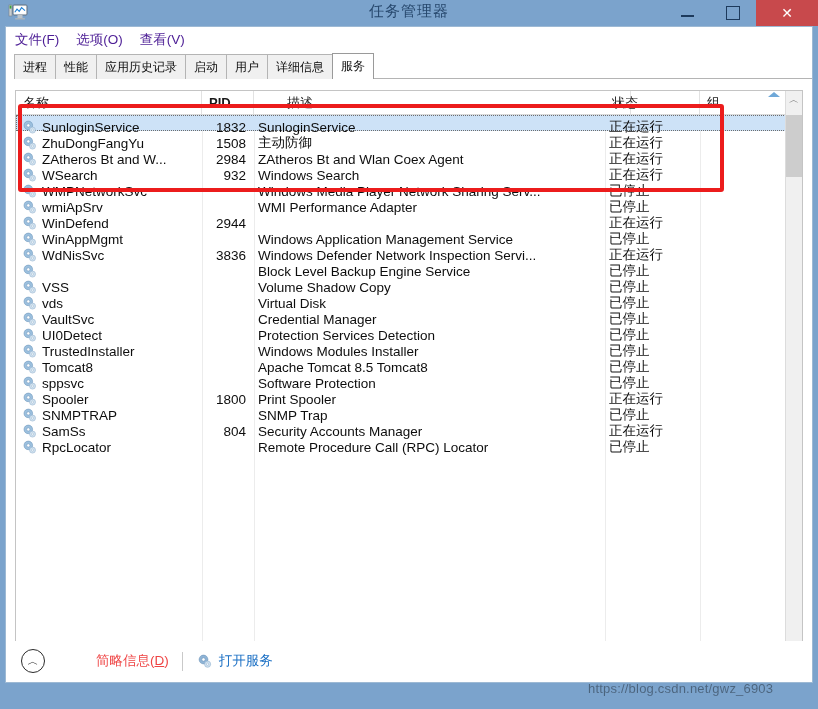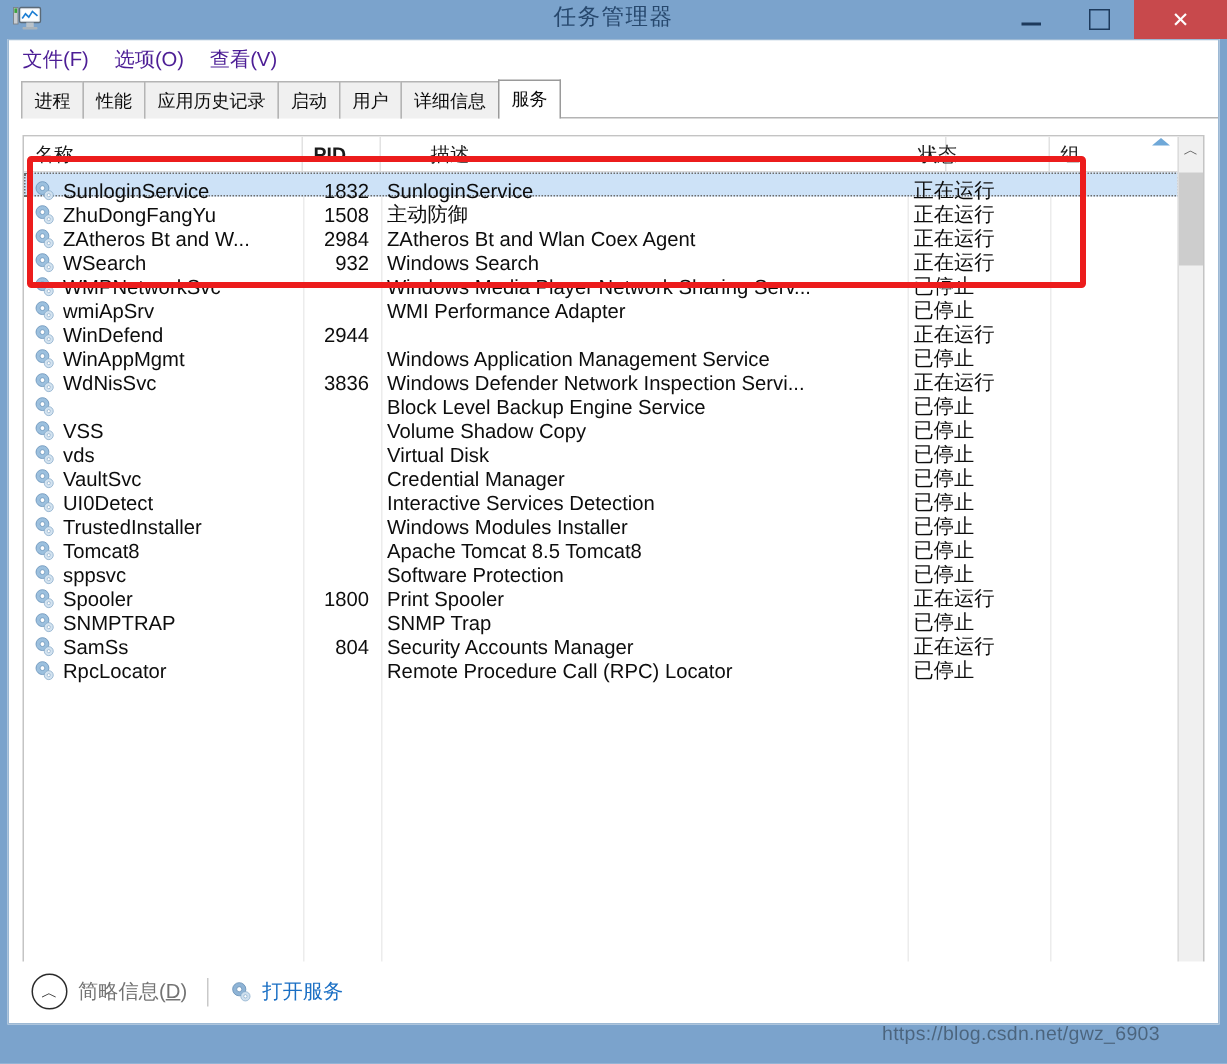--- a/index.html
+++ b/index.html
@@ -214,22 +214,23 @@
     box-sizing: border-box;
   }
   .chev-circle {
     width: 22px; height: 22px; border-radius: 50%;
     border: 1.4px solid #2b2b2b;
     display: flex; align-items: center; justify-content: center;
     font-size: 11px; color: #2b2b2b;
     margin-right: 7px;
   }
   .fewer-label {
-    font-size: 13.5px; color: #737373;
+    font-size: 13.5px; color: #ef4444;
     white-space: nowrap;
+    margin-left: 44px;
   }
   .fewer-label u { text-decoration: underline; }
   .bb-divider {
     width: 1px; height: 19px; background: #c9c9c9;
     margin: 0 13px;
   }
   .open-svc-icon { width: 17px; height: 16px; margin-right: 6px; }
   .open-svc-link {
     font-size: 13.5px; color: #1a6fc4;
     white-space: nowrap;
@@ -490,21 +491,21 @@
           </div>
           <div class="row">
             <svg class="svc-icon" viewBox="0 0 17 16">
               <circle cx="7.3" cy="6.4" r="4.3" fill="#9cc0de" stroke="#6a93ba" stroke-width="0.55"></circle>
               <circle cx="7.3" cy="6.4" r="1.6" fill="#ffffff" stroke="#6a93ba" stroke-width="0.5"></circle>
               <circle cx="11.5" cy="11.1" r="3.0" fill="#d3e3f0" stroke="#86a9c8" stroke-width="0.5"></circle>
               <circle cx="11.5" cy="11.1" r="1.05" fill="#ffffff" stroke="#86a9c8" stroke-width="0.45"></circle>
             </svg>
             <div class="cell c-name">UI0Detect</div>
             <div class="cell c-pid"></div>
-            <div class="cell c-desc">Interactive Services Detection</div>
+            <div class="cell c-desc">Protection Services Detection</div>
             <div class="cell c-state">已停止</div>
             <div class="cell c-group"></div>
           </div>
           <div class="row">
             <svg class="svc-icon" viewBox="0 0 17 16">
               <circle cx="7.3" cy="6.4" r="4.3" fill="#9cc0de" stroke="#6a93ba" stroke-width="0.55"></circle>
               <circle cx="7.3" cy="6.4" r="1.6" fill="#ffffff" stroke="#6a93ba" stroke-width="0.5"></circle>
               <circle cx="11.5" cy="11.1" r="3.0" fill="#d3e3f0" stroke="#86a9c8" stroke-width="0.5"></circle>
               <circle cx="11.5" cy="11.1" r="1.05" fill="#ffffff" stroke="#86a9c8" stroke-width="0.45"></circle>
             </svg>

